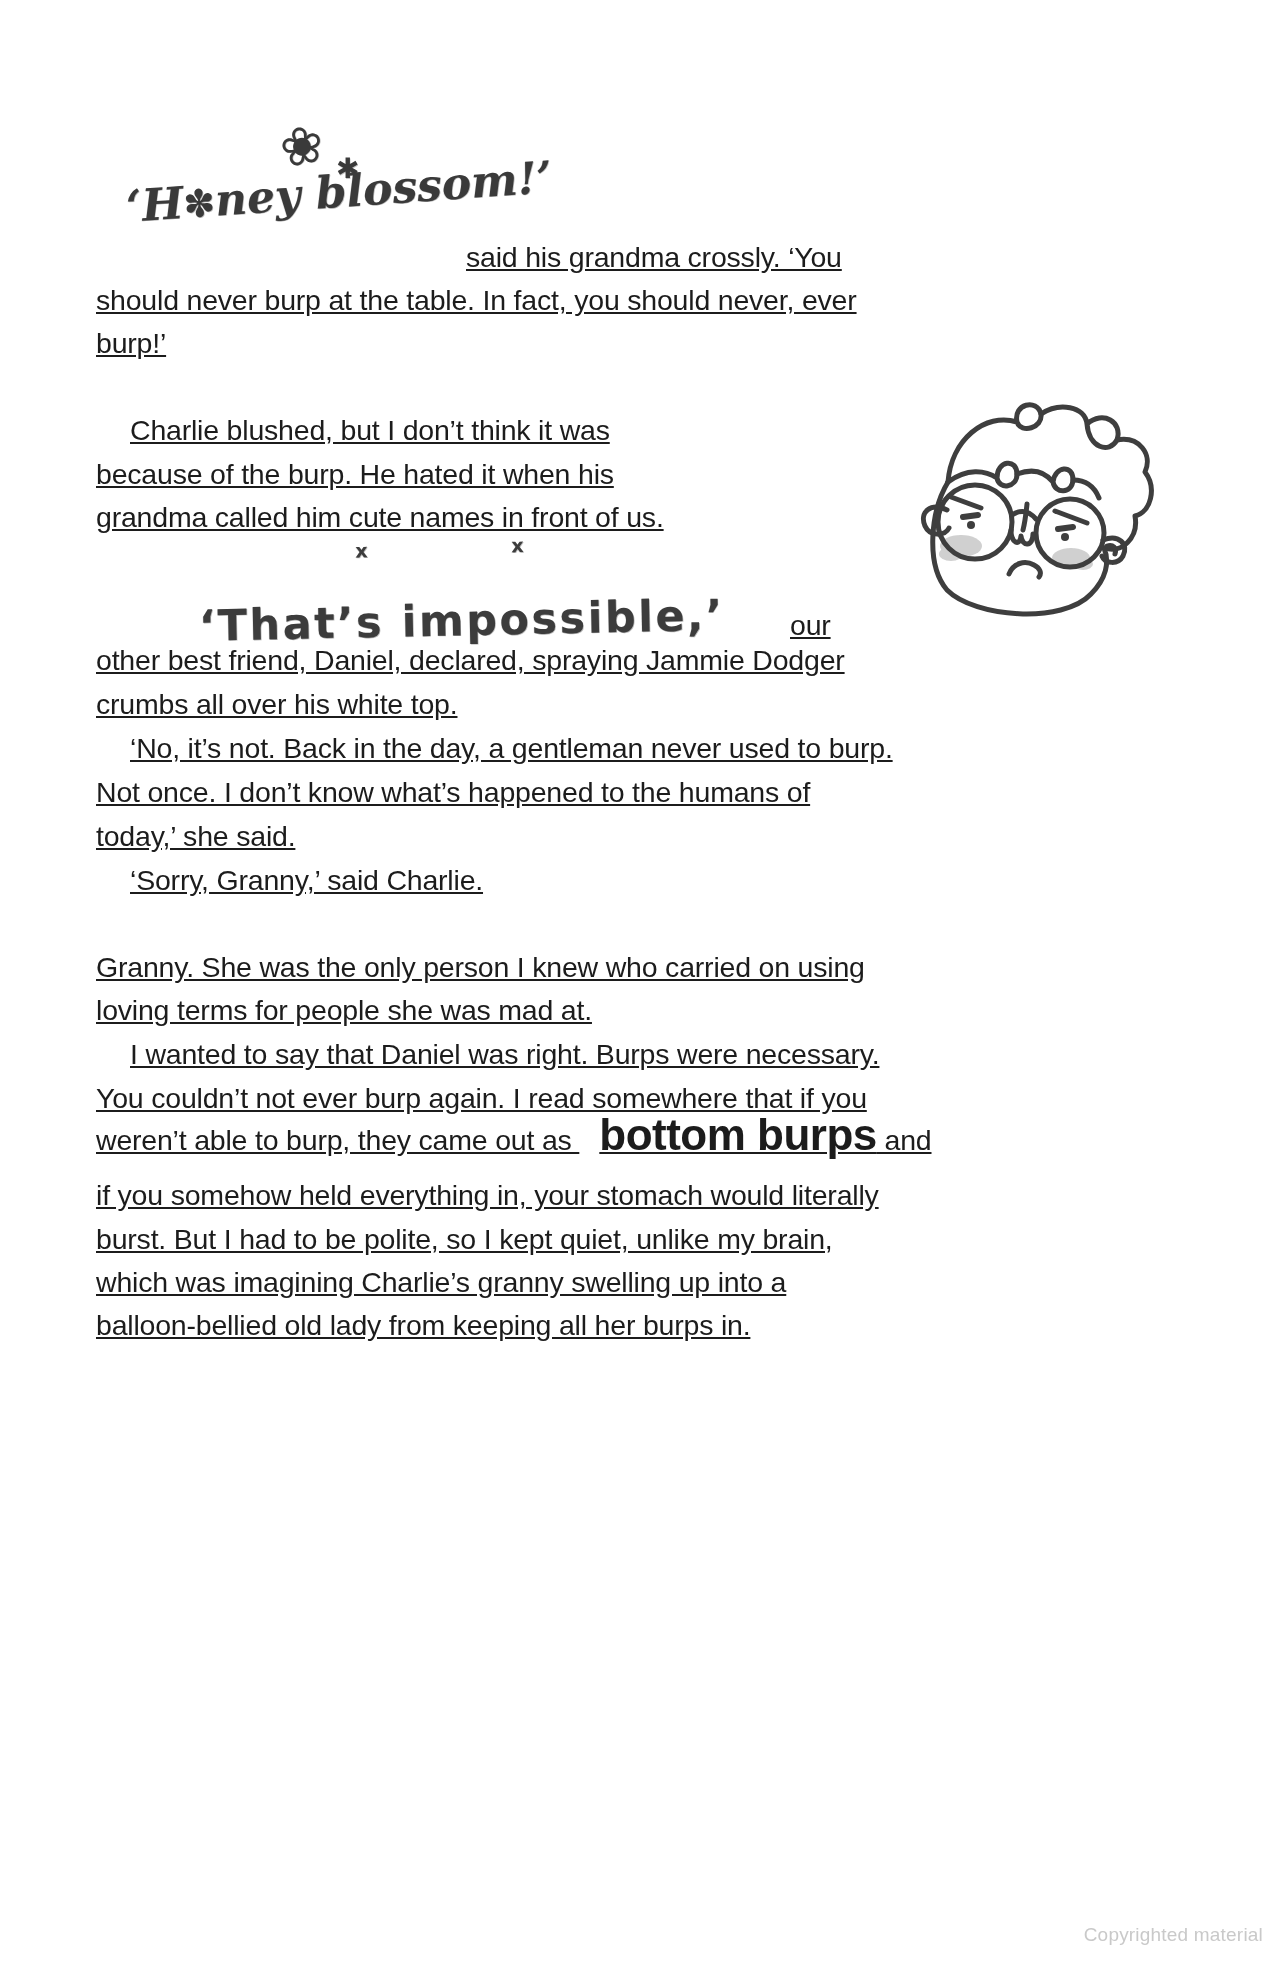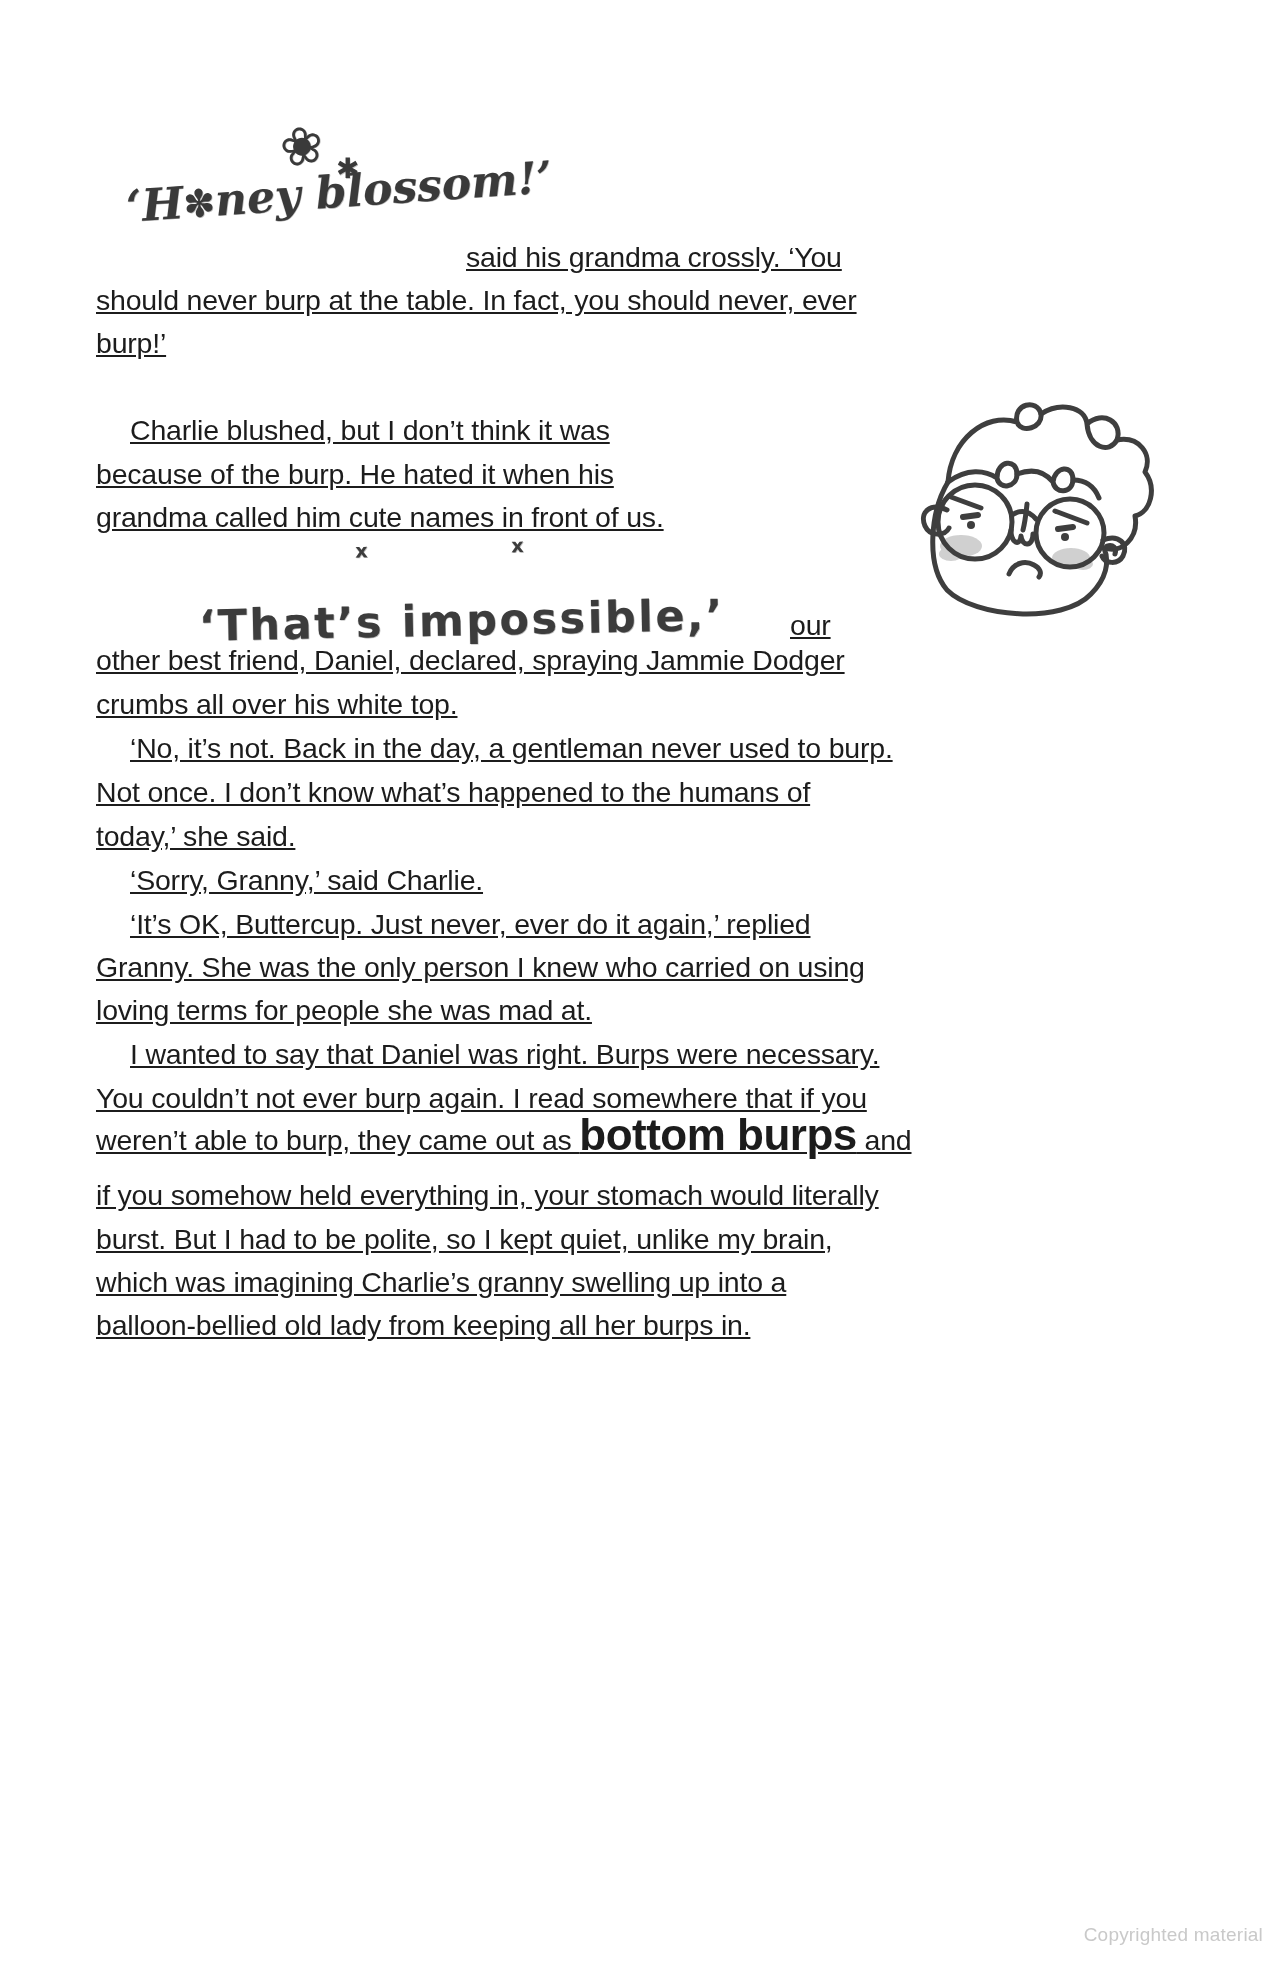--- a/index.html
+++ b/index.html
@@ -6,21 +6,21 @@
   .page {
     position:relative; width:1280px; height:1966px;
     background:#ffffff; overflow:hidden;
     font-family:"Liberation Sans", sans-serif;
   }
   .line {
     position:absolute; font-size:28.5px; line-height:1.2;
     color:#1c1c1c; white-space:pre; letter-spacing:-0.2px;text-decoration:underline;
   }
   .big-bold {
-    font-size:44px; font-weight:700; letter-spacing:-0.5px; line-height:1;
+    font-size:44px; font-weight:700; letter-spacing:-0.5px; line-height:1;margin-left:20px;
   }
   
   .honey-wrap { position:absolute; left:0; top:0; }
   .honey-text {
     position:absolute; left:126px; top:166px;
     font-family:"DejaVu Serif", serif; font-style:italic; font-weight:700;
     font-size:44px; color:#3a3a3a; transform:rotate(-4deg);
     text-shadow:0.6px 0.6px 0 rgba(58,58,58,.35), -0.5px 0.4px 0 rgba(58,58,58,.2);
     white-space:pre;
   }
@@ -78,21 +78,20 @@
     <span class="xmark xmark-2">x</span>
   </div>
 
   <div class="line" style="top:608px;left:790px">our</div>
   <div class="line" style="top:643px;left:96px">other best friend, Daniel, declared, spraying Jammie Dodger</div>
   <div class="line" style="top:687px;left:96px">crumbs all over his white top.</div>
   <div class="line" style="top:731px;left:130px">‘No, it’s not. Back in the day, a gentleman never used to burp.</div>
   <div class="line" style="top:775px;left:96px">Not once. I don’t know what’s happened to the humans of</div>
   <div class="line" style="top:819px;left:96px">today,’ she said.</div>
   <div class="line" style="top:863px;left:130px">‘Sorry, Granny,’ said Charlie.</div>
-  <div class="line" style="top:907px;left:130px">‘It’s OK, Buttercup. Just never, ever do it again,’ replied</div>
   <div class="line" style="top:950px;left:96px">Granny. She was the only person I knew who carried on using</div>
   <div class="line" style="top:993px;left:96px">loving terms for people she was mad at.</div>
   <div class="line" style="top:1037px;left:130px">I wanted to say that Daniel was right. Burps were necessary.</div>
   <div class="line" style="top:1081px;left:96px">You couldn’t not ever burp again. I read somewhere that if you</div>
 
   <div class="line" style="top:1113px;left:96px"><span>weren’t able to burp, they came out as </span><span class="big-bold">bottom burps</span><span> and</span></div>
 
   <div class="line" style="top:1178px;left:96px">if you somehow held everything in, your stomach would literally</div>
   <div class="line" style="top:1222px;left:96px">burst. But I had to be polite, so I kept quiet, unlike my brain,</div>
   <div class="line" style="top:1265px;left:96px">which was imagining Charlie’s granny swelling up into a</div>

